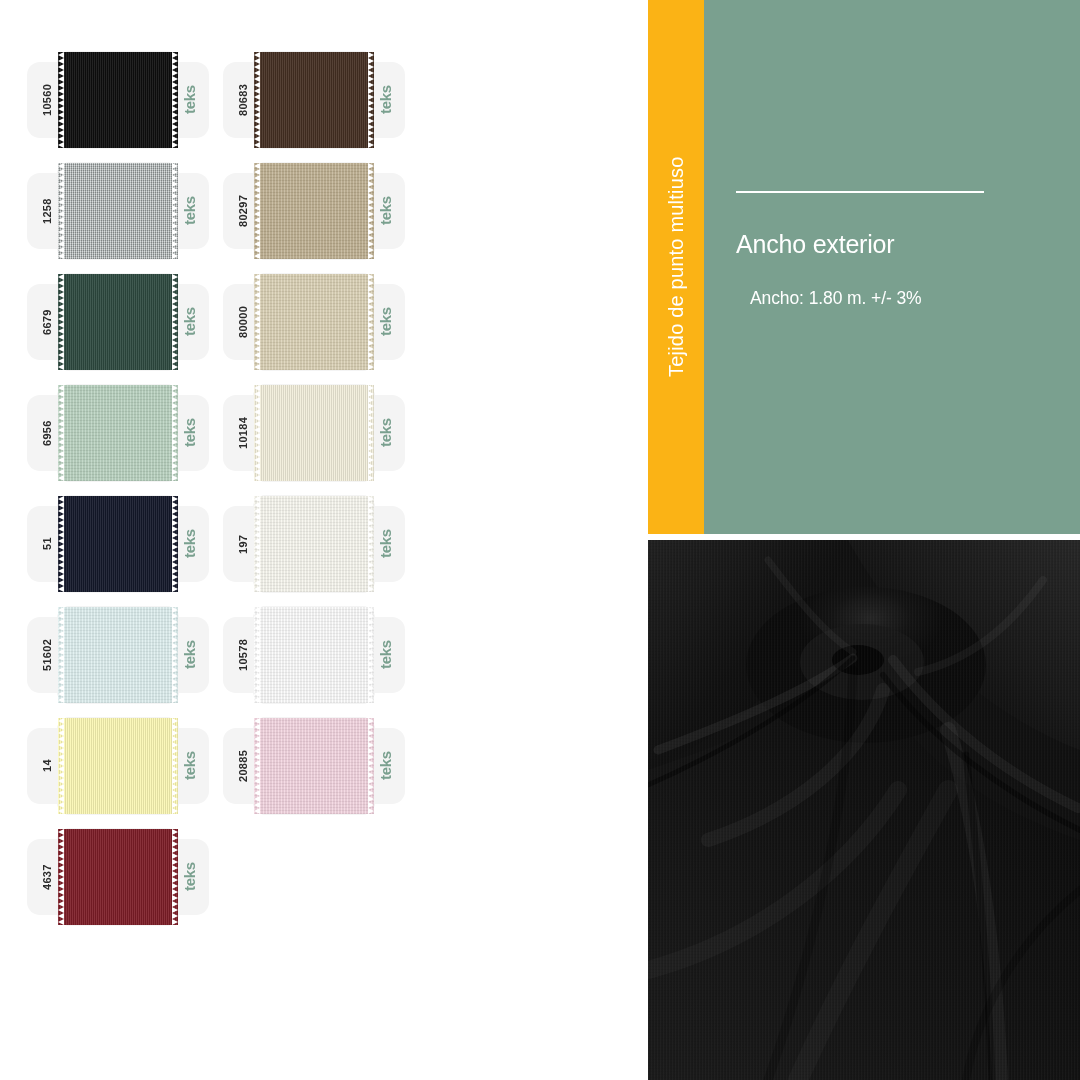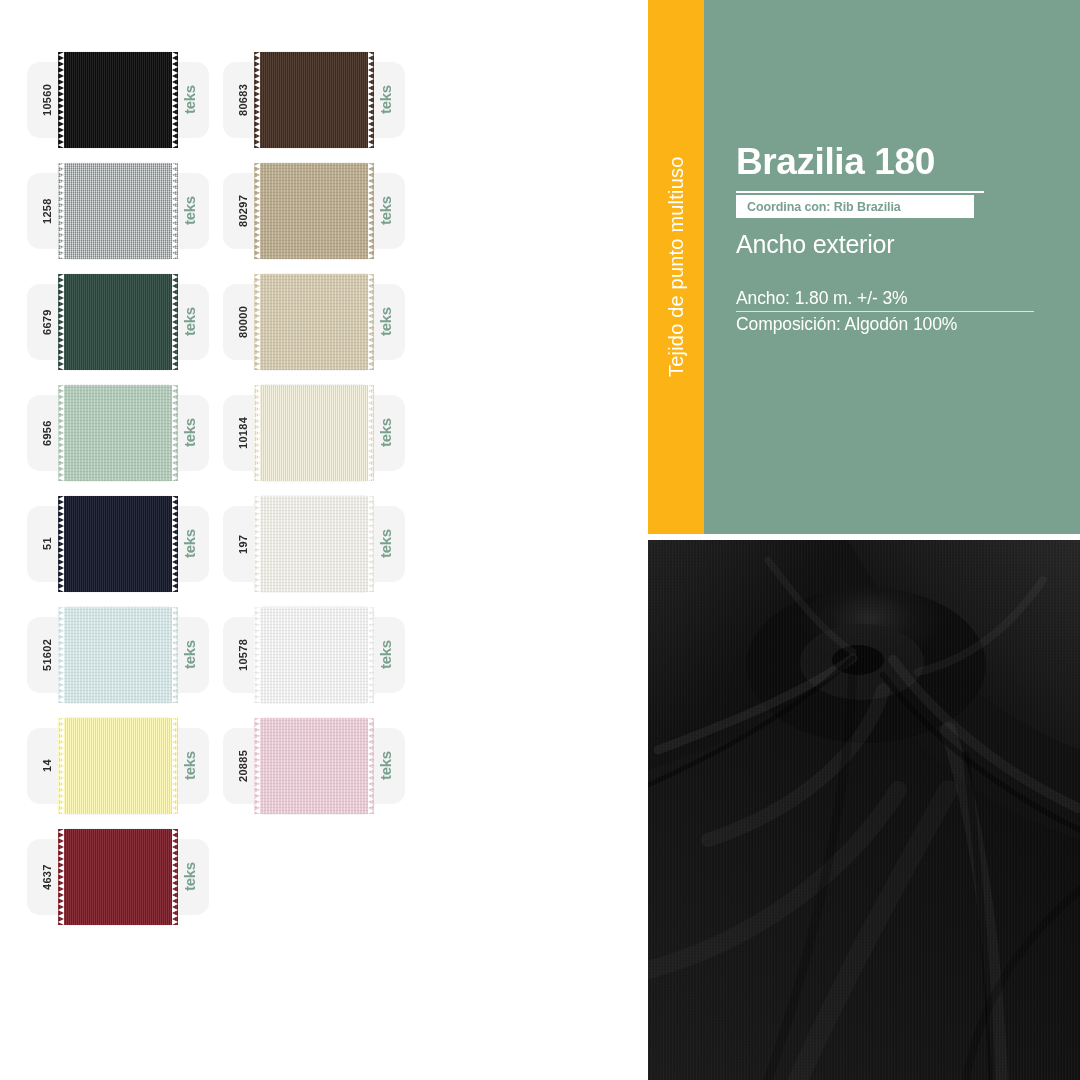--- a/index.html
+++ b/index.html
@@ -215,21 +215,21 @@
     top: 232px;
     font-size: 25px;
     font-weight: 400;
     color: #ffffff;
     letter-spacing: -0.2px;
     line-height: 1;
   }
 
   #spec-list {
     position: absolute;
-    left: 0;
+    left: 14px;
     top: 286px;
     width: 298px;
   }
   .spec-row {
     position: relative;
     height: 25px;
     display: flex;
     align-items: center;
     font-size: 17.5px;
     font-weight: 400;
@@ -922,33 +922,28 @@
     </div>
 
   <div id="info-panel">
 
     <div id="category-band">
       <div id="category-label">Tejido de punto multiuso</div>
     </div>
 
     <div id="info-body">
 
-      <div id="product-title">Brazilia 180</div>
 
       <div id="coordinates-rule"></div>
 
-      <div id="coordinates-box">
-        <span id="coordinates-text">Coordina con: Rib Brazilia</span>
-      </div>
 
       <div id="product-subtitle">Ancho exterior</div>
 
       <div id="spec-list">
           <div class="spec-row">Ancho: 1.80 m. +/- 3%</div>
-          <div class="spec-row">Composición:  Algodón 100%</div>
         </div>
 
     </div>
   </div>
 
   <div id="fabric-photo">
     <svg viewBox="0 0 432 540" preserveAspectRatio="xMidYMid slice">
       <defs>
         <radialGradient id="swirlCore" cx="52%" cy="20%" r="30%">
           <stop offset="0%" stop-color="#2a2a2a"></stop>

